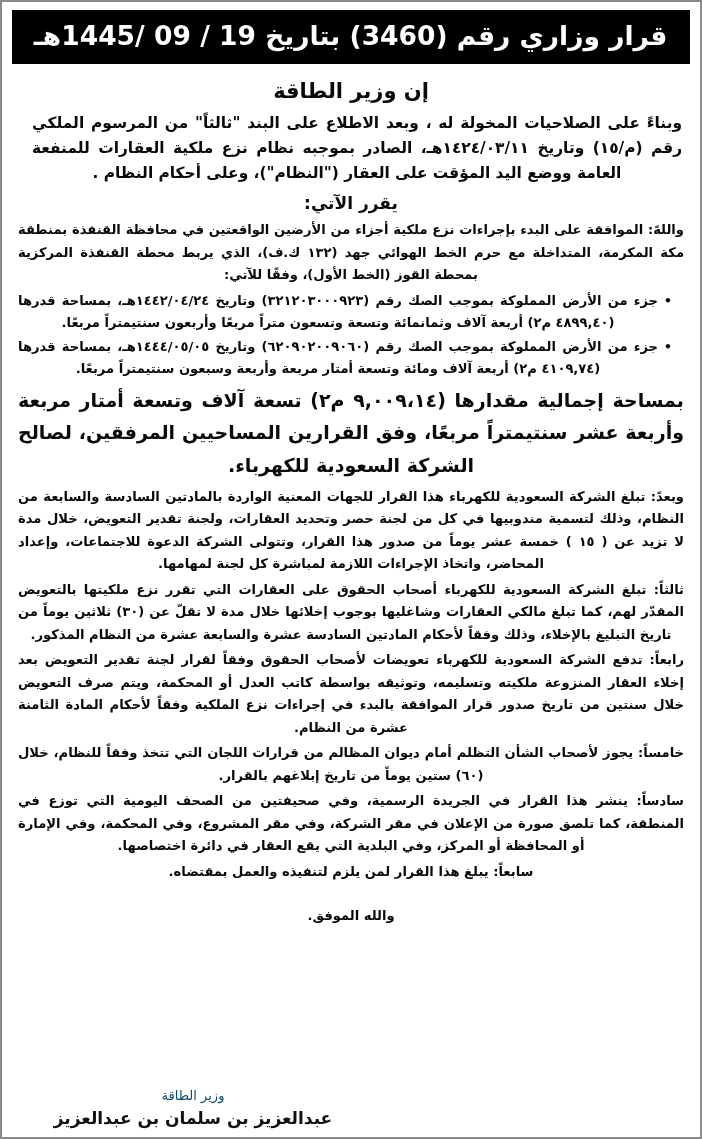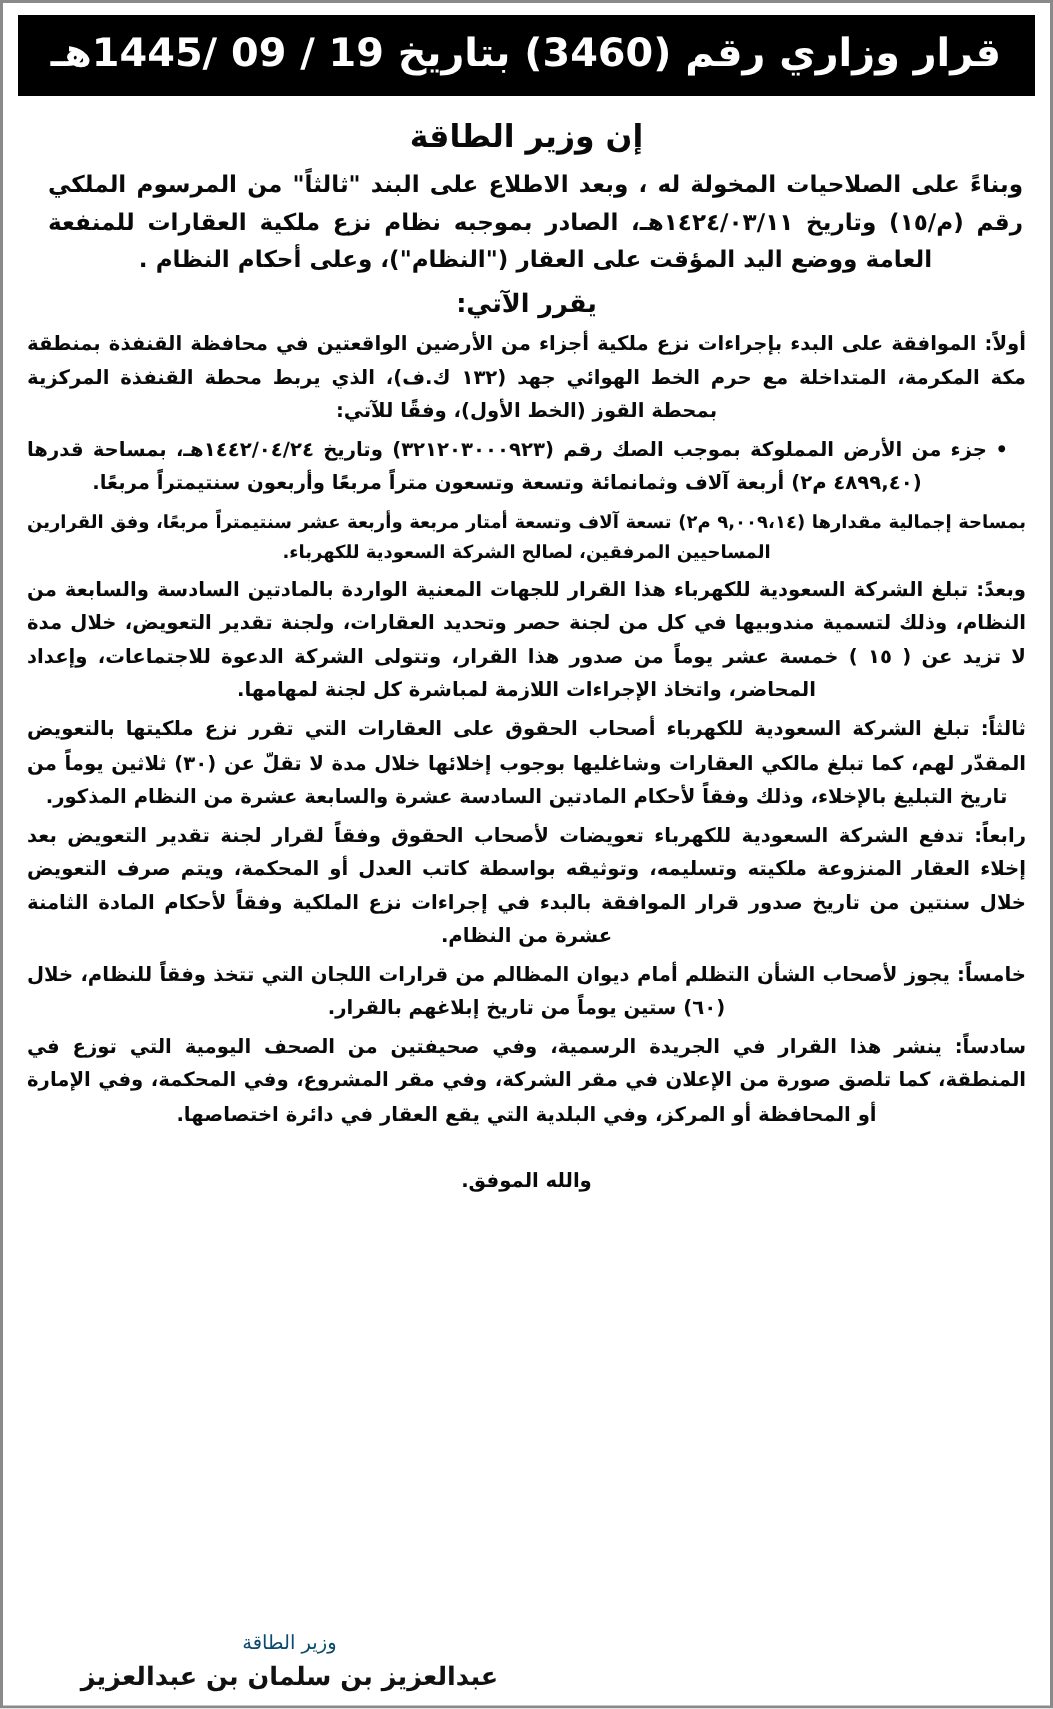--- a/index.html
+++ b/index.html
@@ -127,21 +127,21 @@
   .bullet-list li::before {
     content: "\2022";
     position: absolute;
     right: 0;
     top: 0;
     font-size: 13px;
     line-height: 1.72;
   }
 
   .para-plain {
-    font-size: 12px;
+    font-size: 19px;
     font-weight: bold;
     line-height: 1.72;
     margin: 0 0 4px 0;
     padding: 0 4px;
     text-align: justify;
     text-align-last: center;
     direction: rtl;
   }
 
   .closing {
@@ -187,26 +187,27 @@
 
   <div class="content">
 
     <div class="heading-center">إن وزير الطاقة</div>
 
     <div class="intro">وبناءً على الصلاحيات المخولة له ، وبعد الاطلاع على البند "ثالثاً" من المرسوم الملكي رقم (م/١٥) وتاريخ ١٤٢٤/٠٣/١١هـ، الصادر بموجبه نظام نزع ملكية العقارات للمنفعة العامة ووضع اليد المؤقت على العقار ("النظام")، وعلى أحكام النظام .</div>
 
     <div class="decides">يقرر الآتي:</div>
 
     <p class="clause">
-      <span class="lead">أولاً:</span>
+      <span class="lead">واللهً:</span>
       <span>الموافقة على البدء بإجراءات نزع ملكية أجزاء من الأرضين الواقعتين في محافظة القنفذة بمنطقة مكة المكرمة، المتداخلة مع حرم الخط الهوائي جهد (١٣٢ ك.ف)، الذي يربط محطة القنفذة المركزية بمحطة القوز (الخط الأول)، وفقًا للآتي:</span>
     </p>
 
     <ul class="bullet-list">
       <li>جزء من الأرض المملوكة بموجب الصك رقم (٣٢١٢٠٣٠٠٠٩٢٣) وتاريخ ١٤٤٢/٠٤/٢٤هـ، بمساحة قدرها (٤٨٩٩,٤٠ م٢) أربعة آلاف وثمانمائة وتسعة وتسعون متراً مربعًا وأربعون سنتيمتراً مربعًا.</li>
+      <li>جزء من الأرض المملوكة بموجب الصك رقم (٦٢٠٩٠٢٠٠٩٠٦٠) وتاريخ ١٤٤٤/٠٥/٠٥هـ، بمساحة قدرها (٤١٠٩,٧٤ م٢) أربعة آلاف ومائة وتسعة أمتار مربعة وأربعة وسبعون سنتيمتراً مربعًا.</li>
     </ul>
 
     <p class="para-plain">بمساحة إجمالية مقدارها (٩,٠٠٩،١٤ م٢) تسعة آلاف وتسعة أمتار مربعة وأربعة عشر سنتيمتراً مربعًا، وفق القرارين المساحيين المرفقين، لصالح الشركة السعودية للكهرباء.</p>
 
     <p class="clause">
       <span class="lead">وبعدً:</span>
       <span>تبلغ الشركة السعودية للكهرباء هذا القرار للجهات المعنية الواردة بالمادتين السادسة والسابعة من النظام، وذلك لتسمية مندوبيها في كل من لجنة حصر وتحديد العقارات، ولجنة تقدير التعويض، خلال مدة لا تزيد عن ( ١٥ ) خمسة عشر يوماً من صدور هذا القرار، وتتولى الشركة الدعوة للاجتماعات، وإعداد المحاضر، واتخاذ الإجراءات اللازمة لمباشرة كل لجنة لمهامها.</span>
     </p>
 
     <p class="clause">
@@ -222,20 +223,24 @@
     <p class="clause">
       <span class="lead">خامساً:</span>
       <span>يجوز لأصحاب الشأن التظلم أمام ديوان المظالم من قرارات اللجان التي تتخذ وفقاً للنظام، خلال (٦٠) ستين يوماً من تاريخ إبلاغهم بالقرار.</span>
     </p>
 
     <p class="clause">
       <span class="lead">سادساً:</span>
       <span>ينشر هذا القرار في الجريدة الرسمية، وفي صحيفتين من الصحف اليومية التي توزع في المنطقة، كما تلصق صورة من الإعلان في مقر الشركة، وفي مقر المشروع، وفي المحكمة، وفي الإمارة أو المحافظة أو المركز، وفي البلدية التي يقع العقار في دائرة اختصاصها.</span>
     </p>
 
+    <p class="clause">
+      <span class="lead">سابعاً:</span>
+      <span>يبلغ هذا القرار لمن يلزم لتنفيذه والعمل بمقتضاه.</span>
+    </p>
 
     <div class="closing">والله الموفق.</div>
 
   </div>
 
   <div class="signature">
     <div class="sig-role">وزير الطاقة</div>
     <div class="sig-name">عبدالعزيز بن سلمان بن عبدالعزيز</div>
   </div>
 

